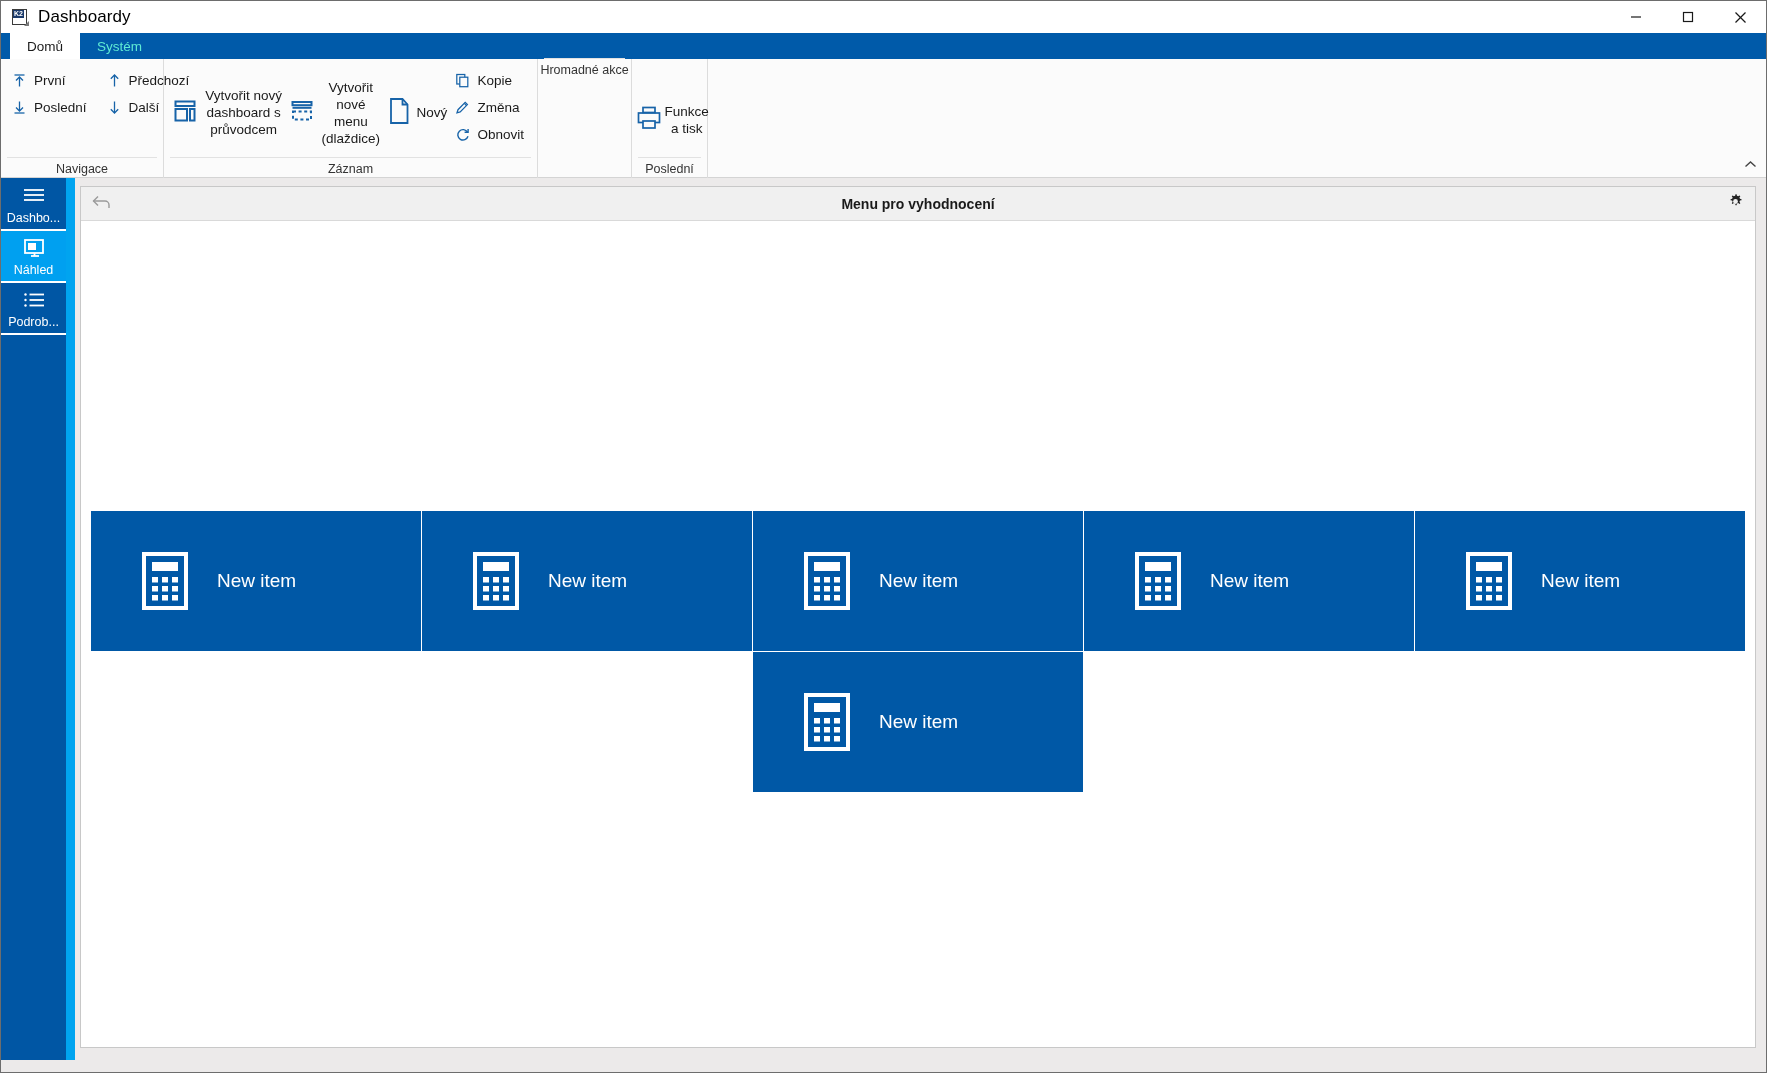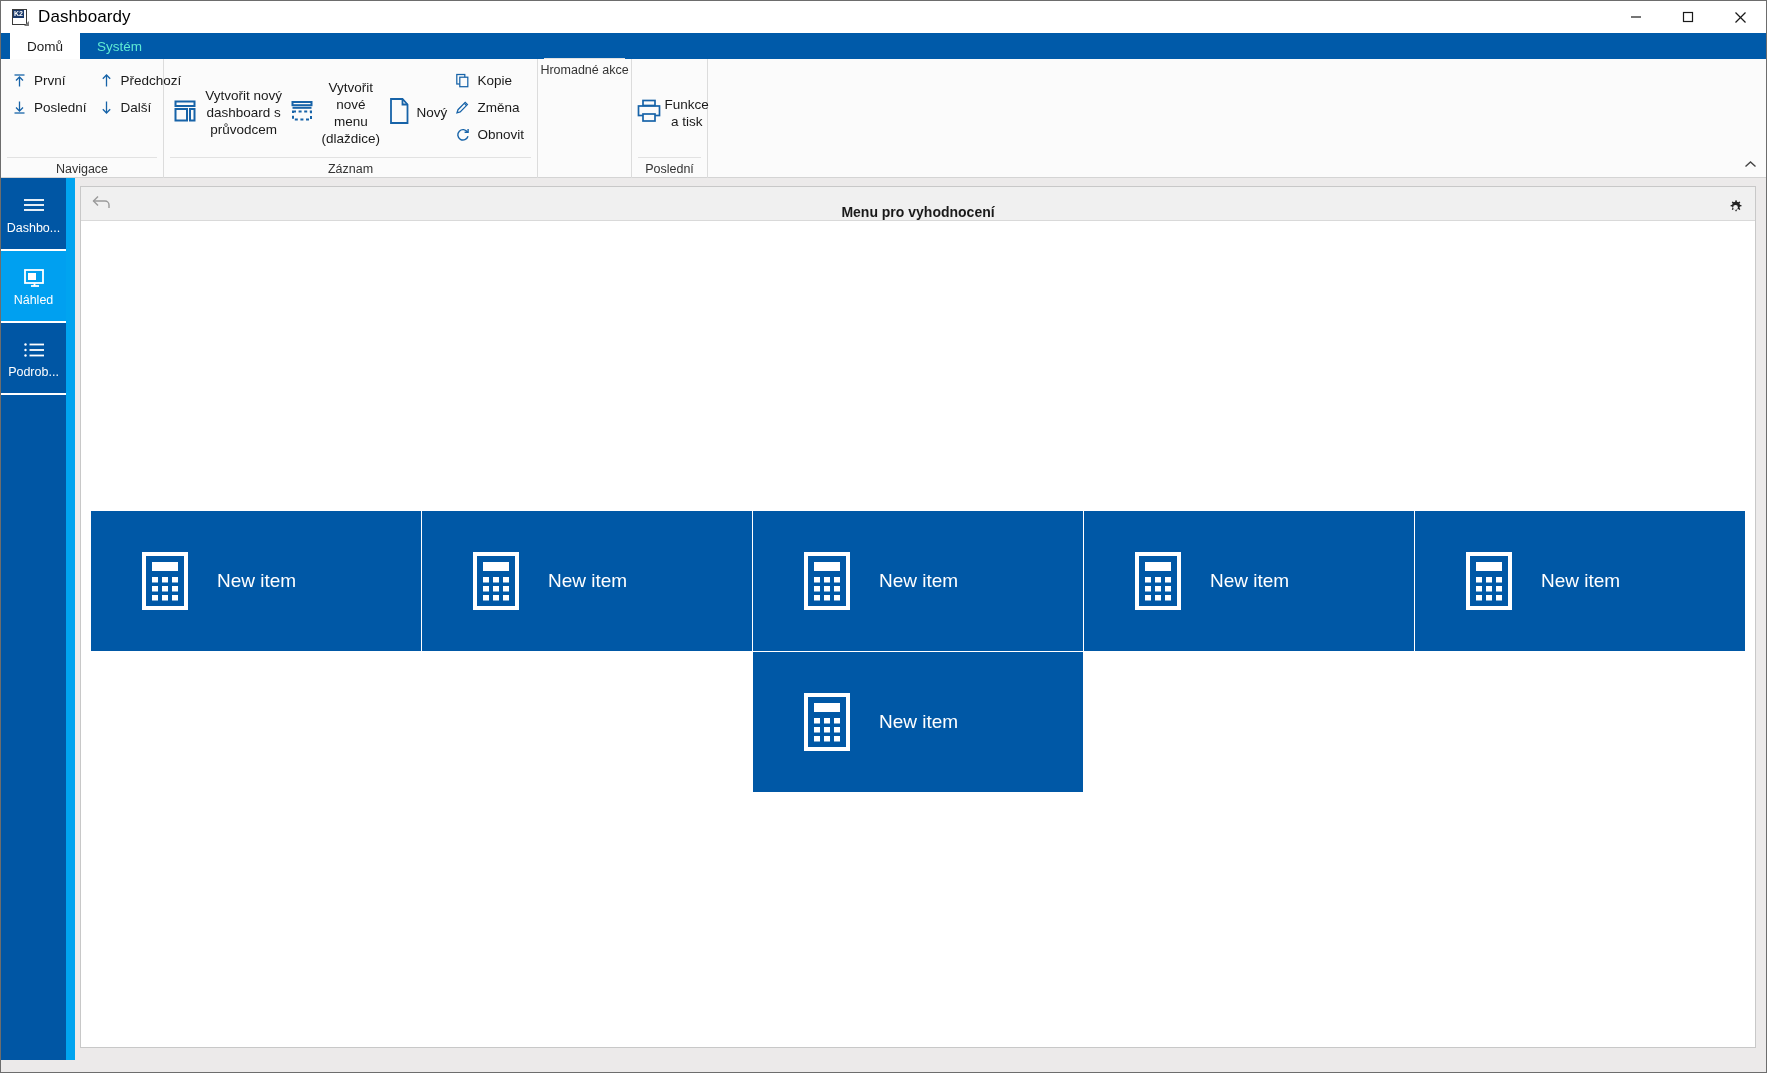--- a/index.html
+++ b/index.html
@@ -107,20 +107,21 @@
     border-top: 1px solid #e2e2e2;
     margin: 0 6px;
     position: relative; top: -1px;
   }
 
   
   .nav-grid {
     display: grid;
     grid-template-columns: auto auto;
     grid-auto-rows: 27px;
+    column-gap: 8px;
     padding-top: 2px;
   }
   .small-btn {
     display: flex; align-items: center; gap: 6px;
     padding: 0 7px 0 4px;
     height: 27px;
     font-size: 13.5px; color: #1a1a1a;
     cursor: default; white-space: nowrap;
   }
   .small-btn .ic { width: 17px; height: 17px; display: flex; align-items: center; justify-content: center; }
@@ -160,21 +161,21 @@
 
   
   .sidebar {
     width: 65px; min-width: 65px;
     background: #0056a4;
     display: flex; flex-direction: column;
     align-items: stretch;
     padding-top: 1px;
   }
   .side-item {
-    height: 72px;
+    height: 52px;
     display: flex; flex-direction: column;
     align-items: center; justify-content: center;
     color: #ffffff;
     cursor: default;
     border-bottom: 2px solid #ffffff;
     gap: 3px;
   }
   .side-item.active { background: #00a0f0; }
   .side-item .sic { height: 24px; display: flex; align-items: center; justify-content: center; }
   .side-item .slabel { font-size: 12.5px; line-height: 14px; }
@@ -194,21 +195,21 @@
     flex: 1;
     background: #ffffff;
     border: 1px solid #c8c8c8;
     display: flex; flex-direction: column;
     min-width: 0;
   }
   .content-header {
     height: 34px; min-height: 34px;
     background: #f0f0f0;
     border-bottom: 1px solid #d9d9d9;
-    display: flex; align-items: flex-end;
+    display: flex; align-items: center;
     position: relative;
   }
   .back-arrow {
     width: 34px; height: 32px;
     display: flex; align-items: center; justify-content: center;
     cursor: default; margin-left: 3px;
   }
   .content-title {
     position: absolute; left: 0; right: 0;
     text-align: center;
@@ -411,21 +412,21 @@
         </div>
       </div>
       <div class="rgroup-label">Záznam</div>
     </div>
 
     <div class="rgroup" style="width:94px;">
       <div class="rgroup-label">Hromadné akce</div>
     </div>
 
     <div class="rgroup" style="width:76px;">
-      <div class="rgroup-body" style="justify-content:center;">
+      <div class="rgroup-body" style="justify-content:center;align-items:flex-end;">
         <div class="big-btn" style="width:70px;">
           <span class="bic">
             <svg width="28" height="28" viewBox="0 0 28 28">
               <rect x="8" y="3.5" width="12" height="5" fill="none" stroke="#1763a8" stroke-width="1.7"></rect>
               <rect x="3.5" y="9" width="21" height="9.5" fill="none" stroke="#1763a8" stroke-width="1.7"></rect>
               <rect x="8" y="17" width="12" height="7" fill="#fbfbfb" stroke="#1763a8" stroke-width="1.7"></rect>
             </svg>
           </span>
           <span class="blabel">Funkce a tisk</span>
         </div>

